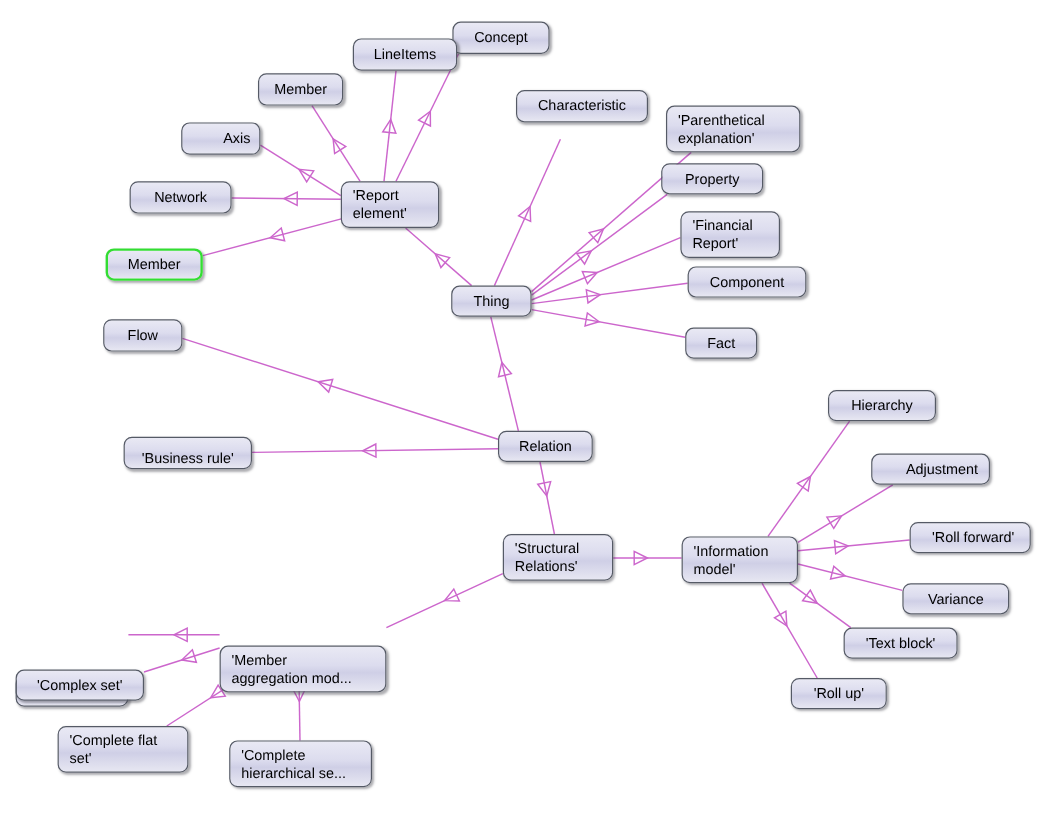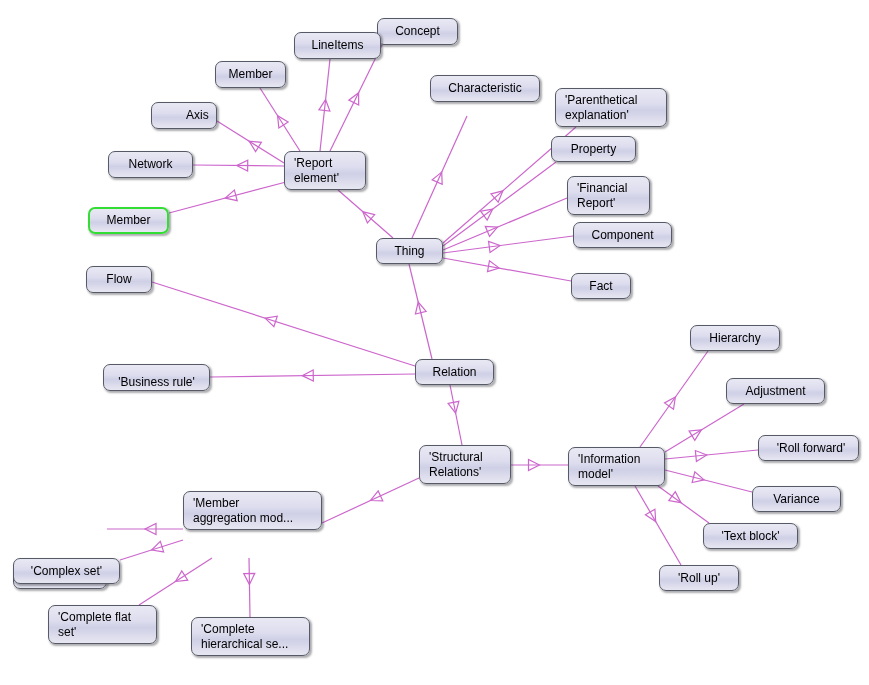--- a/index.html
+++ b/index.html
@@ -209,26 +209,26 @@
       <div class="node centered" style="left: 571px; top: 273px; width: 60px; height: 26px; justify-content: center;"><span class="node-label">Fact</span></div>
       <div class="node centered" style="left: 376px; top: 238px; width: 67px; height: 26px;"><span class="node-label">Thing</span></div>
       <div class="node centered" style="left: 86px; top: 266px; width: 66px; height: 27px;"><span class="node-label">Flow</span></div>
       <div class="node centered" style="left: 103px; top: 364px; width: 107px; height: 27px; align-items: flex-end;"><span class="node-label">'Business rule'</span></div>
       <div class="node centered" style="left: 415px; top: 359px; width: 79px; height: 26px;"><span class="node-label">Relation</span></div>
       <div class="node" style="left: 419px; top: 445px; width: 92px; height: 39px;"><span class="node-label">'Structural
 Relations'</span></div>
       <div class="node" style="left: 568px; top: 447px; width: 97px; height: 39px;"><span class="node-label">'Information
 model'</span></div>
       <div class="node centered" style="left: 690px; top: 325px; width: 90px; height: 26px;"><span class="node-label">Hierarchy</span></div>
-      <div class="node centered" style="left: 726px; top: 378px; width: 99px; height: 26px;"><span class="node-label">Adjustment</span></div>
+      <div class="node centered" style="left: 726px; top: 378px; width: 99px; height: 26px; text-align: right;"><span class="node-label">Adjustment</span></div>
       <div class="node centered" style="left: 758px; top: 435px; width: 101px; height: 26px; padding-left: 14px;"><span class="node-label">'Roll forward'</span></div>
       <div class="node centered" style="left: 752px; top: 486px; width: 89px; height: 26px;"><span class="node-label">Variance</span></div>
       <div class="node centered" style="left: 703px; top: 523px; width: 95px; height: 26px;"><span class="node-label">'Text block'</span></div>
       <div class="node centered" style="left: 659px; top: 565px; width: 80px; height: 26px;"><span class="node-label">'Roll up'</span></div>
-      <div class="node" style="left: 183px; top: 491px; width: 139px; height: 39px;"><span class="node-label">'Member
+      <div class="node" style="left: 183px; top: 538px; width: 139px; height: 39px;"><span class="node-label">'Member
 aggregation mod...</span></div>
       <div class="node centered" style="left: 13px; top: 518px; width: 94px; height: 26px; margin-top: 45px;"><span class="node-label">'Partial set'</span></div>
       <div class="node centered" style="left: 13px; top: 558px; width: 107px; height: 26px;"><span class="node-label">'Complex set'</span></div>
       <div class="node" style="left: 48px; top: 605px; width: 109px; height: 39px;"><span class="node-label">'Complete flat
 set'</span></div>
       <div class="node" style="left: 191px; top: 617px; width: 119px; height: 39px;"><span class="node-label">'Complete
 hierarchical se...</span></div>
     </div>
 </div>
 

